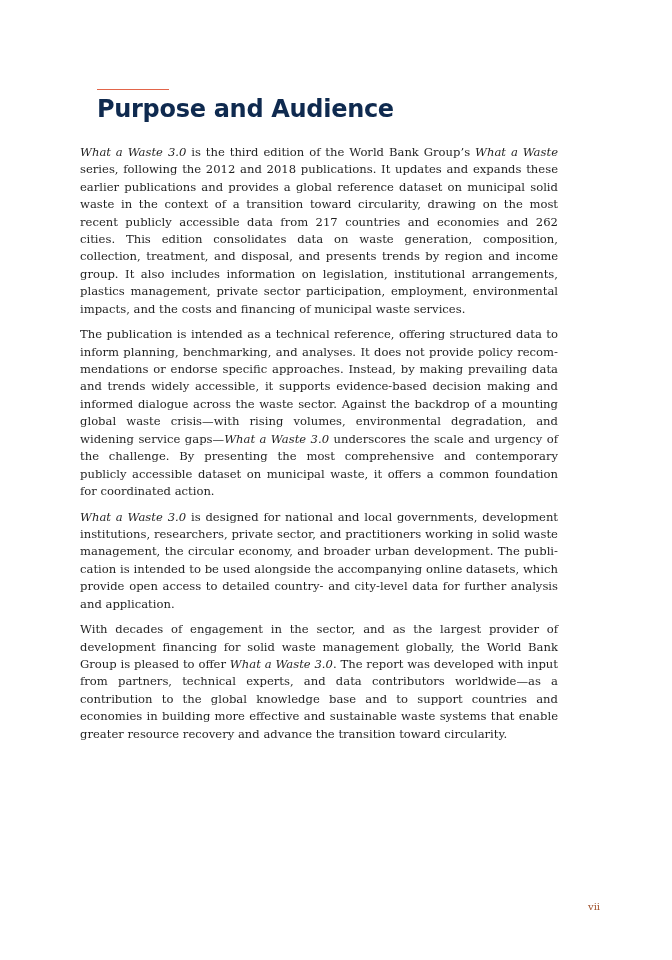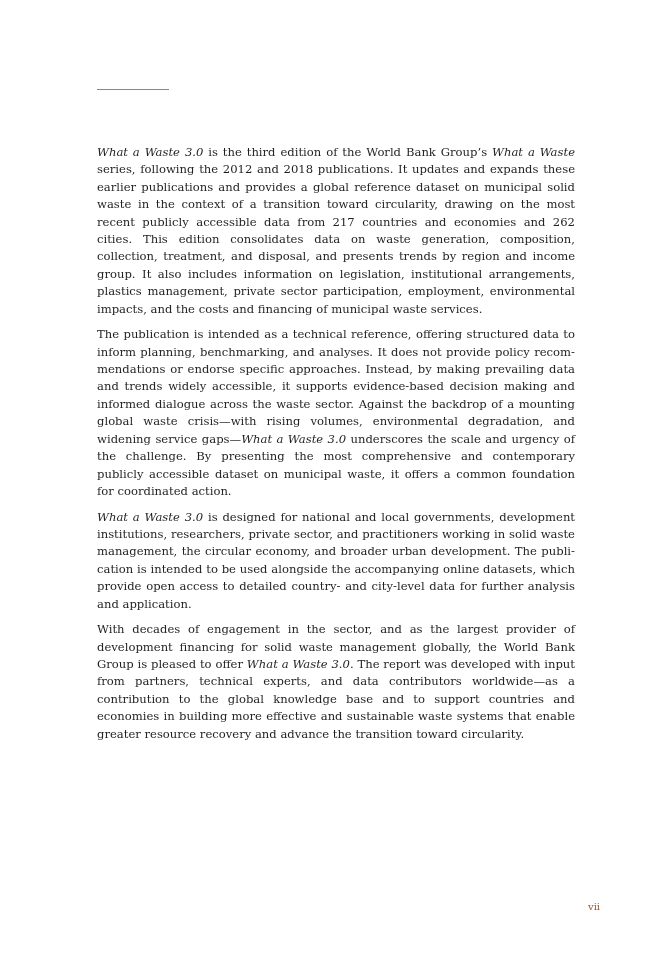--- a/index.html
+++ b/index.html
@@ -1,29 +1,30 @@
 <!DOCTYPE html>
 <html><head>
 <meta charset="utf-8">
 <style>
   html, body { margin: 0; padding: 0; background: #ffffff; }
   body { width: 672px; height: 960px; position: relative; overflow: hidden; }
   .page { position: absolute; left: 0; top: 0; width: 672px; height: 960px; background: #fff; }
   .rule { position: absolute; left: 97px; top: 89px; width: 72px; height: 1px; background: #e2654a; }
   h1 { position: absolute; left: 97px; top: 95px; margin: 0; font-family: "DejaVu Sans", sans-serif; font-weight: bold; font-size: 24px; letter-spacing: -0.3px; color: #0f2a4f; white-space: nowrap; }
-  .body { position: absolute; left: 97px; top: 144px; width: 478px; font-family: "DejaVu Serif", serif; font-size: 11.6px; line-height: 17.4px; color: #1f1f1f; text-align: justify; hyphens: manual; }
+  .body { position: absolute; left: 80px; top: 144px; width: 478px; font-family: "DejaVu Serif", serif; font-size: 11.6px; line-height: 17.4px; color: #1f1f1f; text-align: justify; hyphens: manual; }
   .body p { margin: 0 0 8.2px 0; }
   .body i { font-style: italic; }
   .folio { position: absolute; left: 588px; top: 901px; font-family: "DejaVu Serif", serif; font-size: 10px; color: #a0522d; }
 </style>
 </head>
 <body>
 
 <div class="page">
   <div class="rule"></div>
+  <h1>Purpose and Audience</h1>
   <div class="body">
     <p><i>What a Waste 3.0</i><span> is the third edition of the World Bank Group’s </span><i>What a Waste</i><span> series, following the 2012 and 2018 publications. It updates and expands these earlier publications and provides a global reference dataset on municipal solid waste in the context of a transition toward circularity, drawing on the most recent publicly accessible data from 217 countries and economies and 262 cities. This edition consolidates data on waste generation, composition, collection, treatment, and disposal, and presents trends by region and income group. It also includes informa­tion on legislation, institutional arrangements, plastics management, private sector participation, employment, environmental impacts, and the costs and financing of municipal waste services.</span></p>
     <p><span>The publication is intended as a technical reference, offering structured data to inform planning, benchmarking, and analyses. It does not provide policy recom­mendations or endorse specific approaches. Instead, by making prevailing data and trends widely accessible, it supports evidence-based decision making and informed dialogue across the waste sector. Against the backdrop of a mounting global waste crisis—with rising volumes, environmental degradation, and widening service gaps—</span><i>What a Waste 3.0</i><span> underscores the scale and urgency of the challenge. By presenting the most comprehensive and contemporary publicly accessible dataset on municipal waste, it offers a common foundation for coordinated action.</span></p>
     <p><i>What a Waste 3.0</i><span> is designed for national and local governments, development institutions, researchers, private sector, and practitioners working in solid waste management, the circular economy, and broader urban development. The publi­cation is intended to be used alongside the accompanying online datasets, which provide open access to detailed country- and city-level data for further analysis and application.</span></p>
     <p><span>With decades of engagement in the sector, and as the largest provider of development financing for solid waste management globally, the World Bank Group is pleased to offer </span><i>What a Waste 3.0</i><span>.  The report was developed with input from partners, technical experts, and data contributors worldwide—as a contribution to the global know­ledge base and to support countries and economies in building more effective and sustainable waste systems that enable greater resource recovery and advance the transition toward circularity.</span></p>
   </div>
   <div class="folio">vii</div>
 </div>
 
 </body></html>

